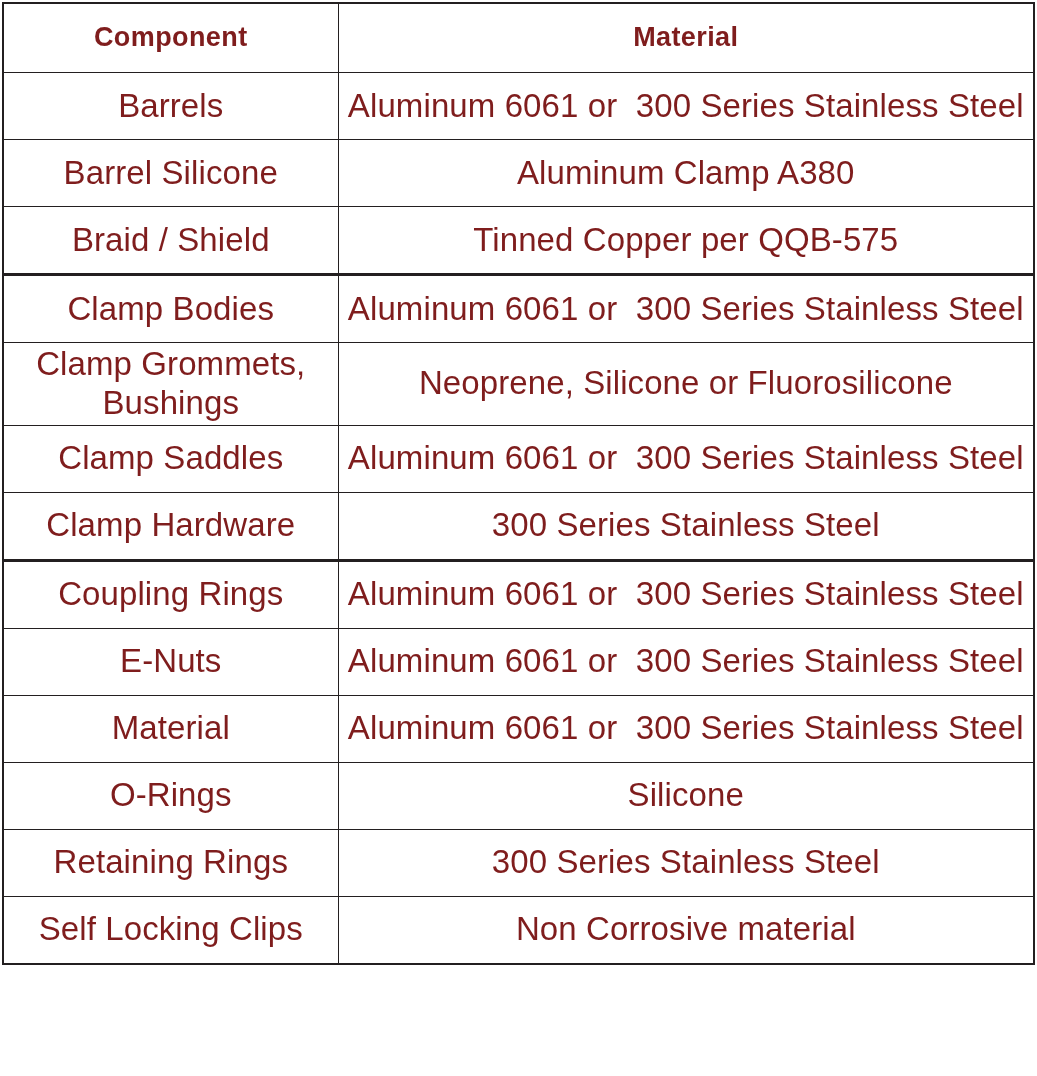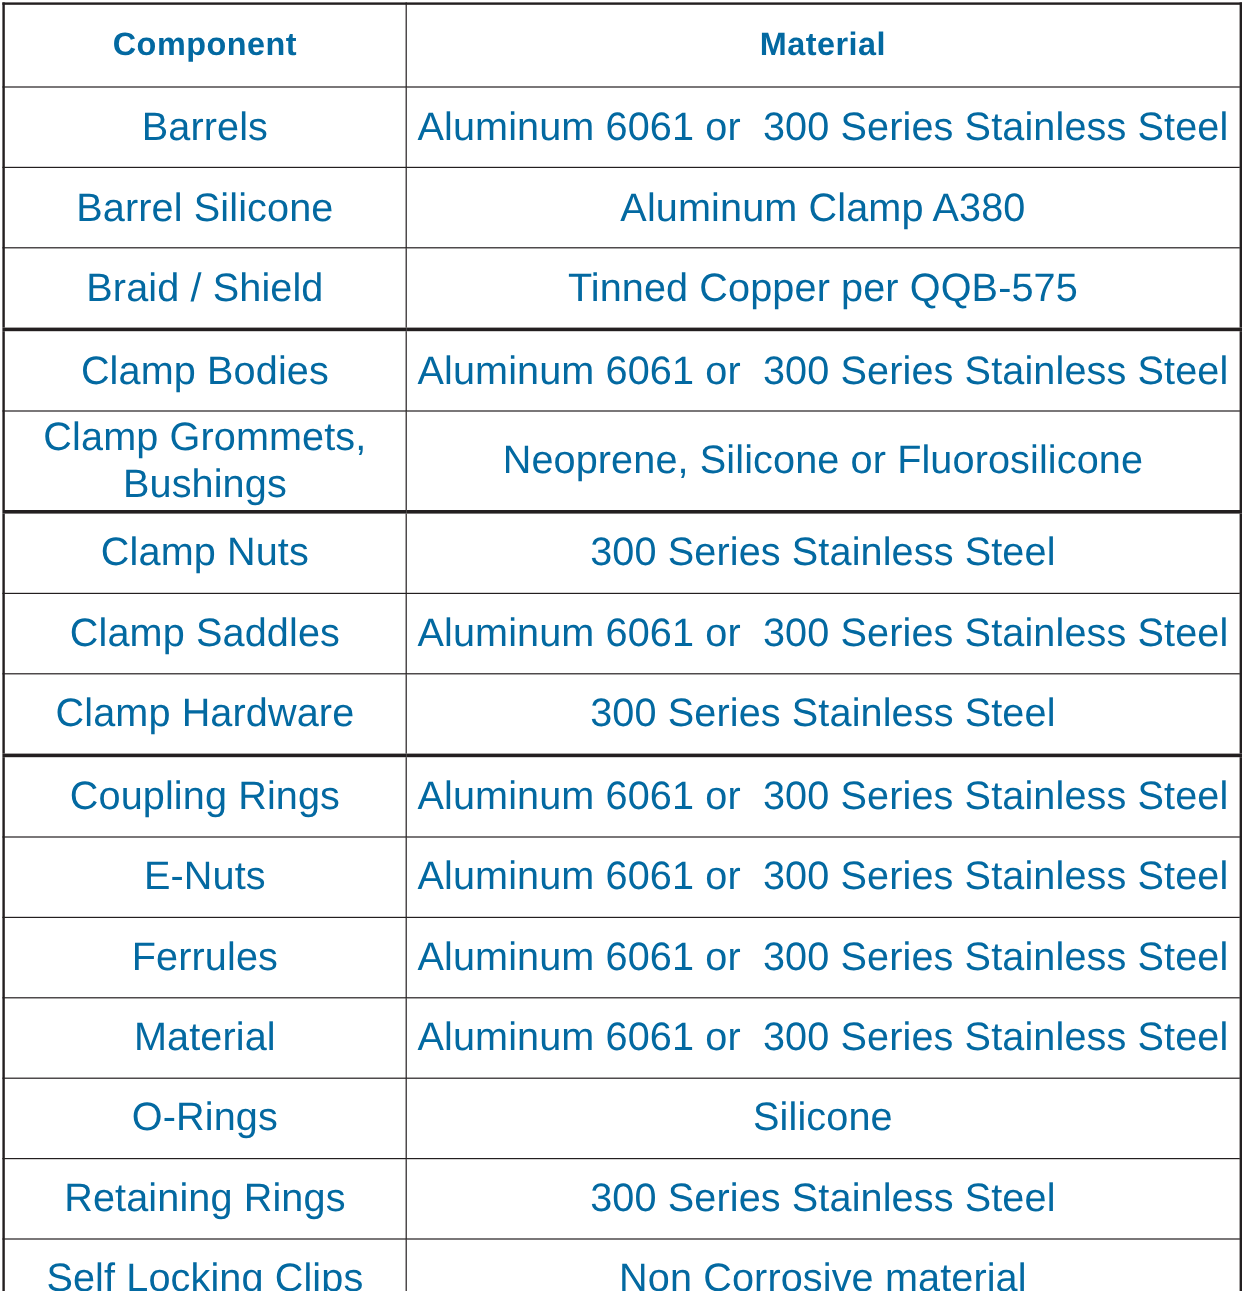--- a/index.html
+++ b/index.html
@@ -33,21 +33,21 @@
   table.spec-table col.col-component { width: 335px; }
   table.spec-table col.col-material  { width: 696px; }
 
   table.spec-table th,
   table.spec-table td {
     border: 1px solid #231f20;
     text-align: center;
     vertical-align: middle;
     padding: 2px 6px;
     line-height: 1.18;
-    color: #0369a1;
+    color: #7f1d1d;
   }
 
   
   table.spec-table {
     border: 2px solid #231f20;
   }
 
   table.spec-table th {
     font-weight: bold;
     font-size: 27px;
@@ -129,63 +129,47 @@
         </tr>
         <tr class="data-row tall-row">
           <td>
             <span class="cell-text">Clamp Grommets,
 Bushings</span>
           </td>
           <td>
             <span class="cell-text">Neoprene, Silicone or Fluorosilicone</span>
           </td>
         </tr>
+        <tr class="data-row">
+          <td>
+            <span class="cell-text">Clamp Saddles</span>
+          </td>
+          <td>
+            <span class="cell-text">Aluminum 6061 or  300 Series Stainless Steel</span>
+          </td>
+        </tr>
+        <tr class="data-row">
+          <td>
+            <span class="cell-text">Clamp Hardware</span>
+          </td>
+          <td>
+            <span class="cell-text">300 Series Stainless Steel</span>
+          </td>
+        </tr>
         <tr class="data-row heavy-top">
           <td>
-            <span class="cell-text">Clamp Nuts</span>
-          </td>
-          <td>
-            <span class="cell-text">300 Series Stainless Steel</span>
-          </td>
-        </tr>
-        <tr class="data-row">
-          <td>
-            <span class="cell-text">Clamp Saddles</span>
-          </td>
-          <td>
-            <span class="cell-text">Aluminum 6061 or  300 Series Stainless Steel</span>
-          </td>
-        </tr>
-        <tr class="data-row">
-          <td>
-            <span class="cell-text">Clamp Hardware</span>
-          </td>
-          <td>
-            <span class="cell-text">300 Series Stainless Steel</span>
-          </td>
-        </tr>
-        <tr class="data-row heavy-top">
-          <td>
             <span class="cell-text">Coupling Rings</span>
           </td>
           <td>
             <span class="cell-text">Aluminum 6061 or  300 Series Stainless Steel</span>
           </td>
         </tr>
         <tr class="data-row">
           <td>
             <span class="cell-text">E-Nuts</span>
-          </td>
-          <td>
-            <span class="cell-text">Aluminum 6061 or  300 Series Stainless Steel</span>
-          </td>
-        </tr>
-        <tr class="data-row">
-          <td>
-            <span class="cell-text">Ferrules</span>
           </td>
           <td>
             <span class="cell-text">Aluminum 6061 or  300 Series Stainless Steel</span>
           </td>
         </tr>
         <tr class="data-row">
           <td>
             <span class="cell-text">Material</span>
           </td>
           <td>

